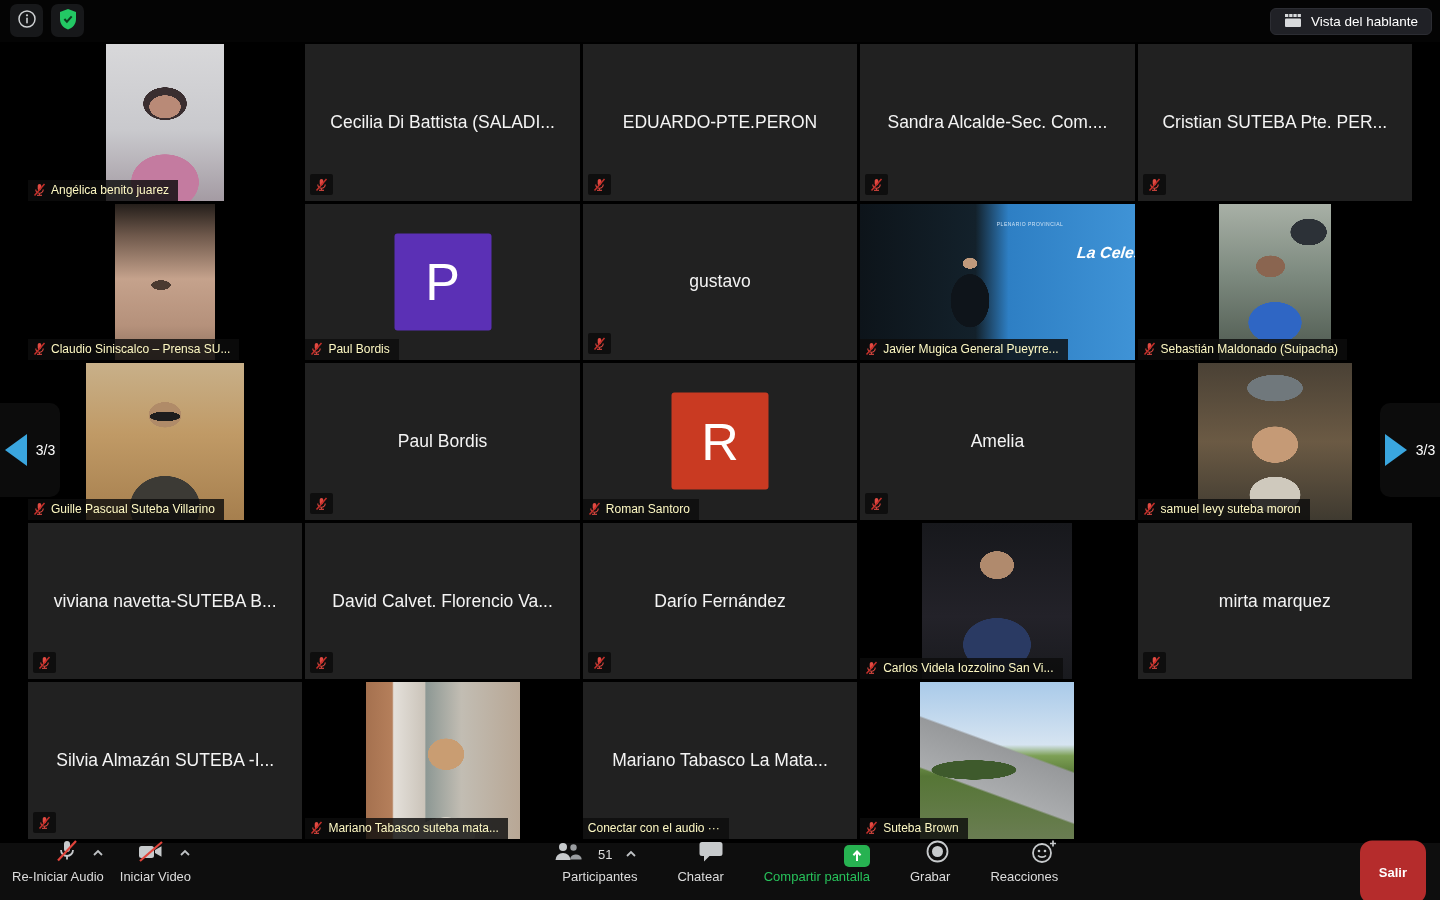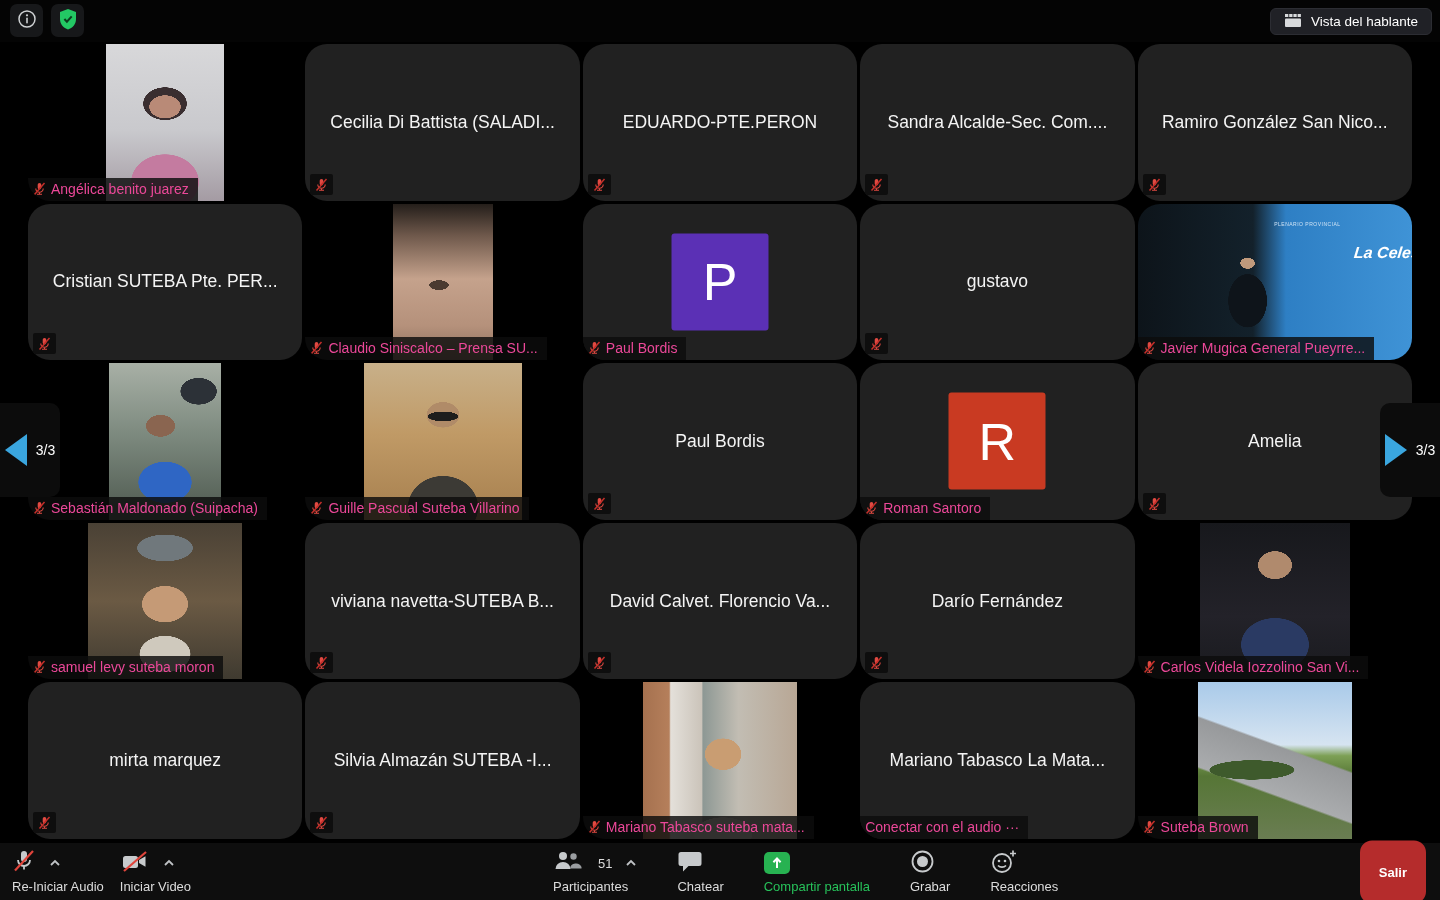--- a/index.html
+++ b/index.html
@@ -9,27 +9,27 @@
   
   .topbar { position:absolute; top:0; left:0; width:100%; height:42px; background:#040404; z-index:10; }
   .topbar-left { position:absolute; left:10px; top:4px; display:flex; gap:8px; }
   .icon-btn { width:33px; height:33px; background:#17181a; border-radius:7px; display:flex; align-items:center; justify-content:center; cursor:pointer; }
   .topbar-right { position:absolute; right:8px; top:8px; display:flex; gap:5px; }
   .top-btn { height:27px; background:#202126; border:1px solid #2c2d33; border-radius:6px; display:flex; align-items:center; gap:9px; padding:0 13px; color:#fff; font-size:13.5px; cursor:pointer; white-space:nowrap; }
 
   
   .grid { position:absolute; top:44px; left:28px; width:1384px; height:795px;
           display:grid; grid-template-columns:repeat(5,1fr); grid-template-rows:repeat(5,1fr); gap:3px; z-index:1; }
-  .tile { position:relative; background:#212121; overflow:hidden;border-radius:22px; }
+  .tile { position:relative; background:#212121; overflow:hidden; }
   .tile-video { background:#000; display:flex; justify-content:center; align-items:stretch; }
   .center-name { position:absolute; inset:0; display:flex; align-items:center; justify-content:center;
                  color:#f4f4f4; font-size:17.5px; padding:0 12px; text-align:center; white-space:nowrap; overflow:hidden; }
   .avatar { position:absolute; top:50%; left:50%; transform:translate(-50%,-50%); width:97px; height:97px;
             display:flex; align-items:center; justify-content:center; color:#fff; font-size:52px; font-weight:400; border-radius:3px; }
-  .name-label { position:absolute; left:0; bottom:0; background:rgba(12,12,12,0.82); color:#ec4899; font-size:14px;
+  .name-label { position:absolute; left:0; bottom:0; background:rgba(12,12,12,0.82); color:#fef9c3; font-size:12px;
                 padding:3px 9px 4px 5px; display:flex; align-items:center; gap:5px; max-width:96%;
                 white-space:nowrap; overflow:hidden; z-index:3; }
   .mic-wrap { display:flex; align-items:center; flex:none; }
   .corner-mic { position:absolute; left:5px; bottom:6px; background:rgba(10,10,10,0.85); border-radius:2px;
                 padding:4px 5px 3px 5px; display:flex; z-index:3; }
 
   
   .video { height:100%; position:relative; flex:none; }
   .v-angelica { width:118px; background:
       radial-gradient(ellipse 26px 19px at 50% 40%, #b98a77 60%, transparent 61%),
@@ -80,22 +80,22 @@
   .nav-left  { left:0; border-radius:0 10px 10px 0; }
   .nav-right { right:0; border-radius:10px 0 0 10px; }
   .tri-left  { width:0; height:0; border:solid transparent; border-width:16px 22px 16px 0; border-right-color:#3aa6df; }
   .tri-right { width:0; height:0; border:solid transparent; border-width:16px 0 16px 22px; border-left-color:#3aa6df; }
   .nav-count { color:#fff; font-size:14px; }
 
   
   .bottombar { position:absolute; bottom:0; left:0; width:100%; height:57px; background:#0e0e0e; z-index:10; }
   .tools-left { position:absolute; left:4px; bottom:0; height:74px; display:flex; }
   .tools-center { position:absolute; left:545px; bottom:0; height:57px; display:flex; gap:24px; }
-  .tool { display:flex; flex-direction:column; align-items:flex-start; justify-content:flex-end; gap:2px;
-          padding:4px 8px 6px 8px; cursor:pointer; }
+  .tool { display:flex; flex-direction:column; align-items:flex-end; justify-content:flex-end; gap:2px;
+          padding:4px 8px 16px 8px; cursor:pointer; }
   .tool-top { display:flex; align-items:center; gap:13px; height:28px; }
   .tool-label { color:#dcdcdc; font-size:13px; white-space:nowrap; }
   .tool-label.green { color:#27c15a; }
   .count { color:#dcdcdc; font-size:13px; margin-left:2px; }
   .share-ic { width:26px; height:22px; background:#27b251; border-radius:5px; display:flex; align-items:center; justify-content:center; }
   .leave-btn { position:absolute; right:14px; top:50%; transform:translateY(-50%); background:#b52c2c; color:#fff;
                font-size:13px; font-weight:bold; border:none; border-radius:12px; padding:24px 19px; cursor:pointer; }
   .caret { display:flex; align-items:center; cursor:pointer; }
 </style>
 </head>
@@ -183,32 +183,20 @@
         <svg width="13" height="14" viewBox="0 0 13 14">
           <rect x="4.7" y="1" width="3.6" height="6.5" rx="1.8" fill="#e04a42"></rect>
           <path d="M2.8 6.5 a3.7 3.7 0 0 0 7.4 0" stroke="#e04a42" stroke-width="1.1" fill="none"></path>
           <line x1="6.5" y1="10.4" x2="6.5" y2="11.9" stroke="#e04a42" stroke-width="1.1"></line>
           <line x1="4" y1="12.3" x2="9" y2="12.3" stroke="#e04a42" stroke-width="1.1"></line>
           <line x1="1.5" y1="12.6" x2="11.5" y2="1" stroke="#c42f2a" stroke-width="1.5"></line>
         </svg>
       </div>
     </div>
     <div class="tile">
-      <div class="center-name">Ramiro González San Nico...</div>
-      <div class="corner-mic">
-        <svg width="13" height="14" viewBox="0 0 13 14">
-          <rect x="4.7" y="1" width="3.6" height="6.5" rx="1.8" fill="#e04a42"></rect>
-          <path d="M2.8 6.5 a3.7 3.7 0 0 0 7.4 0" stroke="#e04a42" stroke-width="1.1" fill="none"></path>
-          <line x1="6.5" y1="10.4" x2="6.5" y2="11.9" stroke="#e04a42" stroke-width="1.1"></line>
-          <line x1="4" y1="12.3" x2="9" y2="12.3" stroke="#e04a42" stroke-width="1.1"></line>
-          <line x1="1.5" y1="12.6" x2="11.5" y2="1" stroke="#c42f2a" stroke-width="1.5"></line>
-        </svg>
-      </div>
-    </div>
-    <div class="tile">
       <div class="center-name">Cristian SUTEBA Pte. PER...</div>
       <div class="corner-mic">
         <svg width="13" height="14" viewBox="0 0 13 14">
           <rect x="4.7" y="1" width="3.6" height="6.5" rx="1.8" fill="#e04a42"></rect>
           <path d="M2.8 6.5 a3.7 3.7 0 0 0 7.4 0" stroke="#e04a42" stroke-width="1.1" fill="none"></path>
           <line x1="6.5" y1="10.4" x2="6.5" y2="11.9" stroke="#e04a42" stroke-width="1.1"></line>
           <line x1="4" y1="12.3" x2="9" y2="12.3" stroke="#e04a42" stroke-width="1.1"></line>
           <line x1="1.5" y1="12.6" x2="11.5" y2="1" stroke="#c42f2a" stroke-width="1.5"></line>
         </svg>
       </div>

